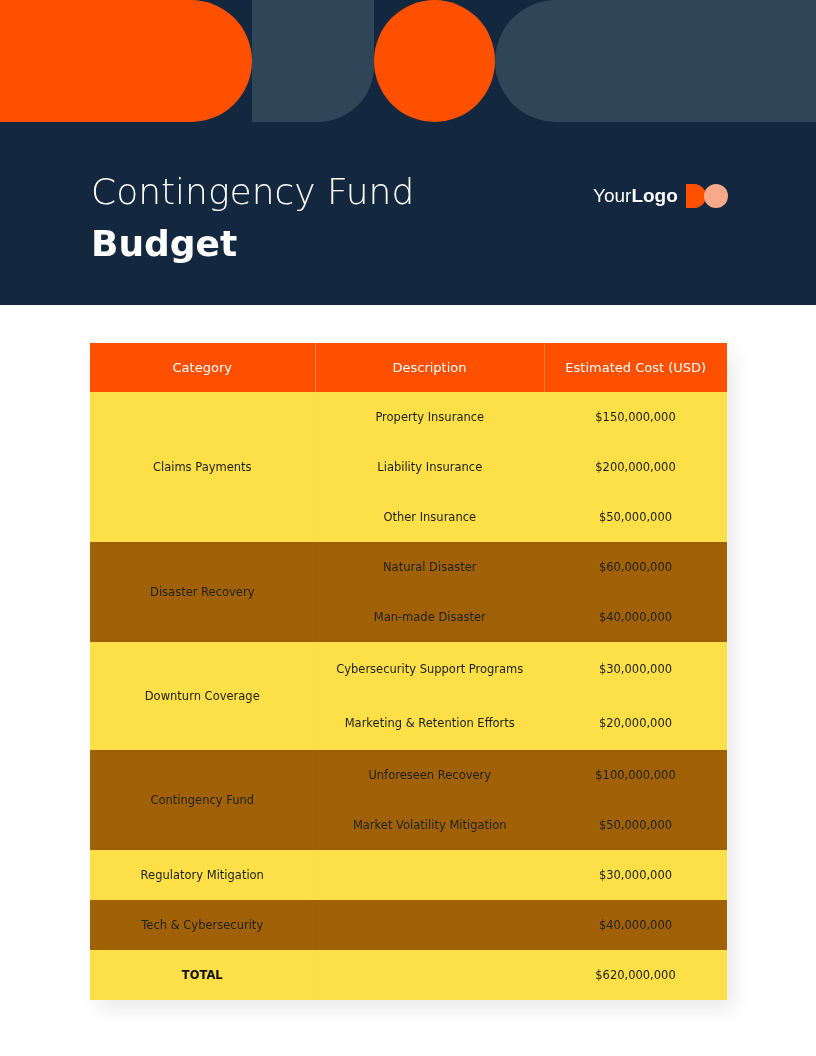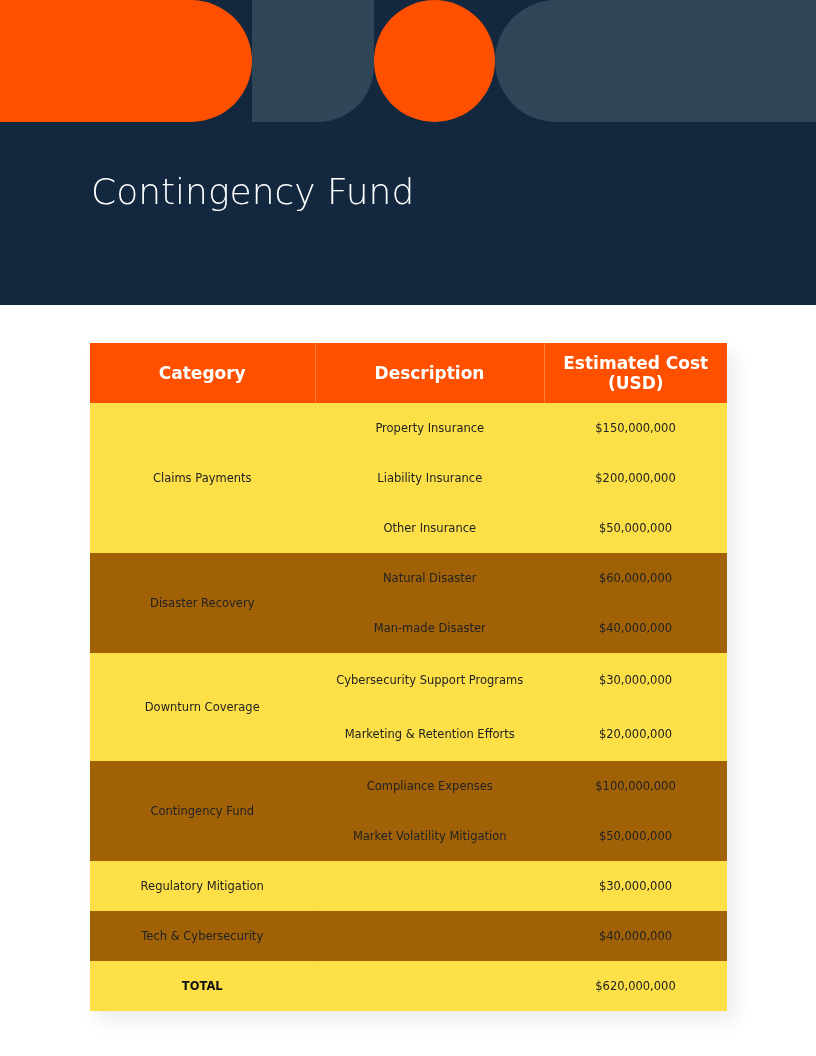--- a/index.html
+++ b/index.html
@@ -35,22 +35,22 @@
   .logo-o { width: 24px; height: 24px; background: #f7a98a; border-radius: 50%; margin-left: -2px; }
 
   .table-wrap {
     position: absolute; left: 90px; top: 343px; width: 637px;
     box-shadow: 8px 10px 18px rgba(0,0,0,0.08);
     background: #ffffff;
   }
   table { width: 637px; border-collapse: collapse; table-layout: fixed; font-family: "DejaVu Sans", sans-serif; }
   col.c1 { width: 225px; } col.c2 { width: 229px; } col.c3 { width: 183px; }
   thead th {
-    background: #ff5000; color: #ffffff; font-weight: 700; font-size: 17px;
-    height: 60px; text-align: center; border-right: 1px solid #ff7a40;
+    background: #ff5000; color: #ffffff; font-weight: 400; font-size: 13px;
+    height: 49px; text-align: center; border-right: 1px solid #ff7a40;
   }
   thead th:last-child { border-right: none; }
   tbody td {
     text-align: center; font-size: 11.5px; color: #222222; height: 50px;
     vertical-align: middle; padding: 0 4px;
   }
   tbody td.cat { border-right: 1px solid rgba(0,0,0,0.02); }
   tr.g td { background: #a16207; }
   tr.w td { background: #fde047; }
   tr.tall td { height: 54px; }
@@ -60,22 +60,31 @@
 <body>
 
 <div class="header">
   <div class="deco deco-orange-pill"></div>
   <div class="deco deco-slate-square"></div>
   <div class="deco deco-orange-circle"></div>
   <div class="deco deco-slate-pill"></div>
 
   <h1 class="title">
     <span class="title-line1">Contingency Fund</span>
+    <span class="title-line2">Budget</span>
   </h1>
 
+  <div class="logo">
+    <span class="logo-your">Your</span>
+      <span class="logo-logo">Logo</span>
+    <span class="logo-mark">
+      <span class="logo-d"></span>
+      <span class="logo-o"></span>
+    </span>
+  </div>
 </div>
 
 <div class="table-wrap">
   <table>
     <colgroup>
         <col class="c1">
         <col class="c2">
         <col class="c3">
       </colgroup>
     <thead>
@@ -116,21 +125,21 @@
         <td>Cybersecurity Support Programs</td>
         <td>$30,000,000</td>
       </tr>
       <tr class="w tall">
         <td>Marketing &amp; Retention Efforts</td>
         <td>$20,000,000</td>
       </tr>
 
       <tr class="g">
         <td class="cat" rowspan="2">Contingency Fund</td>
-        <td>Compliance Expenses</td>
+        <td>Unforeseen Recovery</td>
         <td>$100,000,000</td>
       </tr>
       <tr class="g">
         <td>Market Volatility Mitigation</td>
         <td>$50,000,000</td>
       </tr>
 
       <tr class="w">
         <td class="cat">Regulatory Mitigation</td>
         <td></td>

